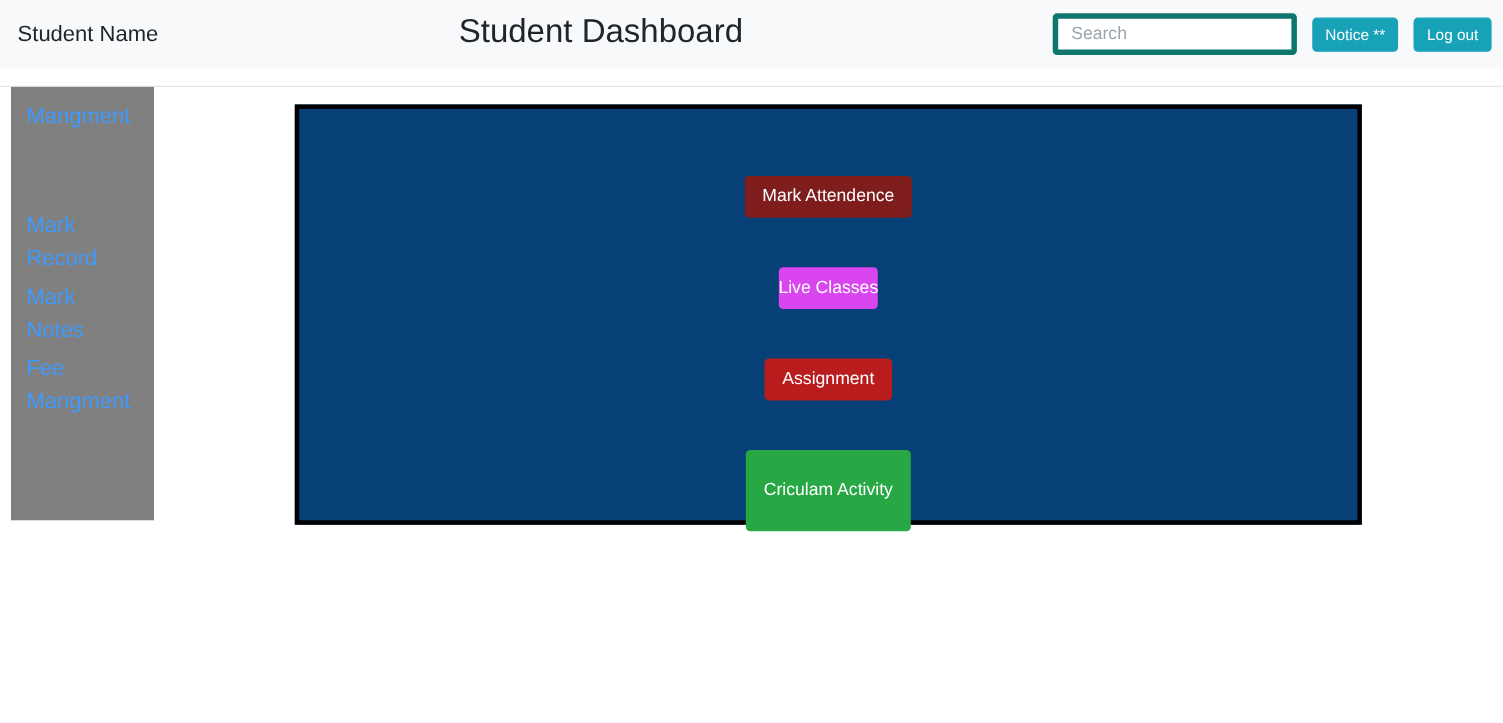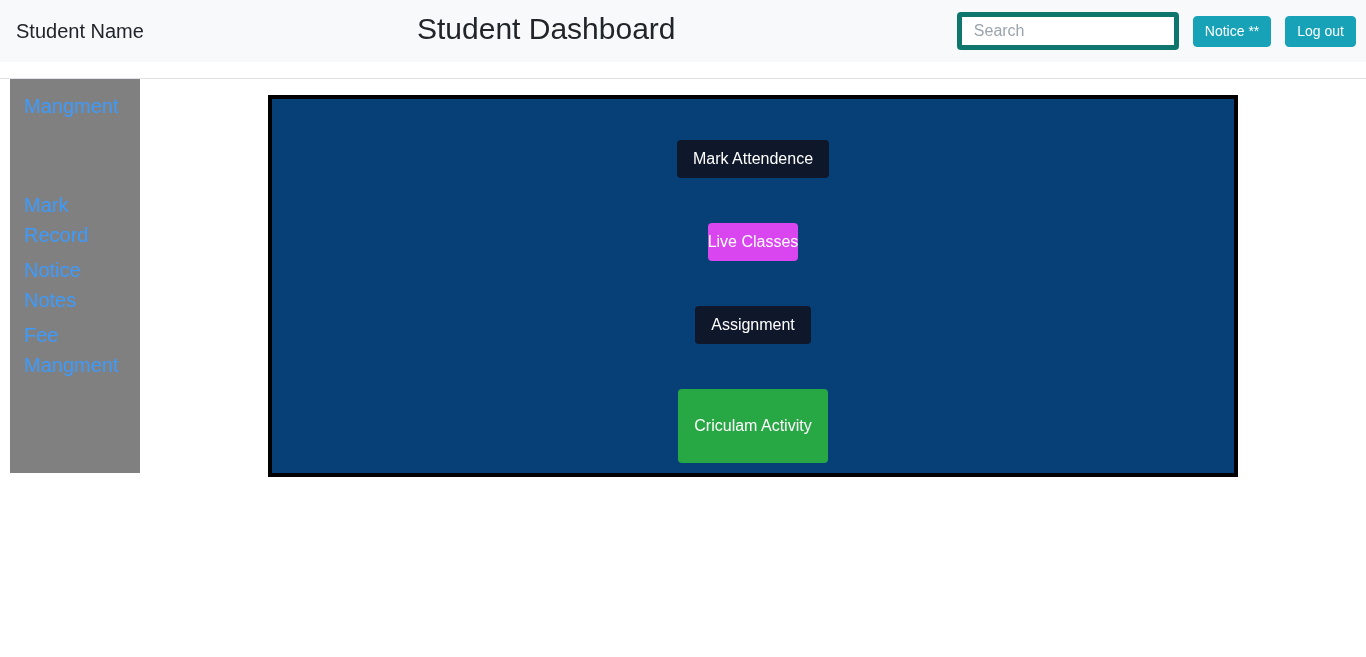--- a/index.html
+++ b/index.html
@@ -130,31 +130,31 @@
     border-radius: 4px;
     color: #ffffff;
     font-size: 16px;
     font-family: "Liberation Sans", sans-serif;
     line-height: 1;
     cursor: pointer;
     white-space: nowrap;
     text-align: center;
   }
   .btn-attendance {
-    background: #0f172a;
+    background: #7f1d1d;
     padding: 11px 16px;
-    margin-top: 41px;
+    margin-top: 61px;
   }
   .btn-live {
     background: #d946ef;
     padding: 11px 0;
     margin-top: 45px;
   }
   .btn-assignment {
-    background: #0f172a;
+    background: #b91c1c;
     padding: 11px 16px;
     margin-top: 45px;
   }
   .btn-curriculum {
     background: #28a745;
     padding: 29px 16px;
     margin-top: 45px;
   }
 </style>
 </head>
@@ -172,21 +172,21 @@
 </div>
 <div class="header-divider"></div>
 
 <div class="sidebar">
   <a class="sidebar-item">Mangment</a>
   <div class="sidebar-gap"></div>
   <a class="sidebar-item spacer"></a>
   <div class="sidebar-gap-sm"></div>
   <a class="sidebar-item">Mark Record</a>
   <div class="sidebar-gap-sm"></div>
-  <a class="sidebar-item">Notice Notes</a>
+  <a class="sidebar-item">Mark Notes</a>
   <div class="sidebar-gap-sm"></div>
   <a class="sidebar-item">Fee Mangment</a>
 </div>
 
 <div class="panel">
   <button class="panel-btn btn-attendance">Mark Attendence</button>
   <button class="panel-btn btn-live">Live Classes</button>
   <button class="panel-btn btn-assignment">Assignment</button>
   <button class="panel-btn btn-curriculum">Criculam Activity</button>
 </div>

